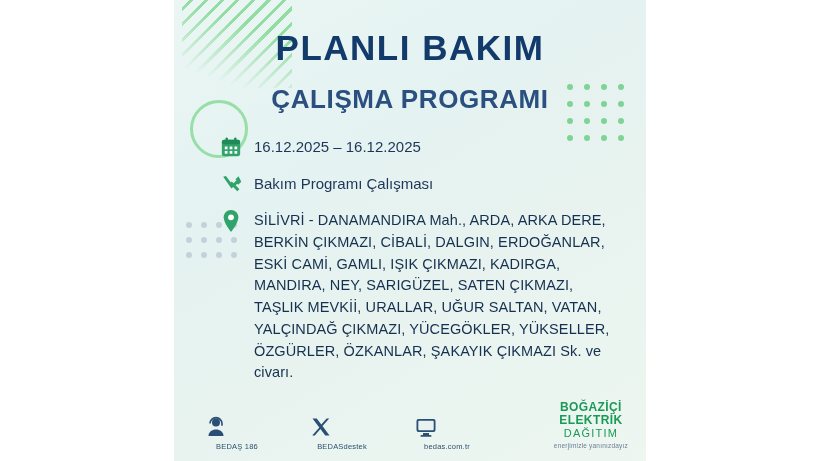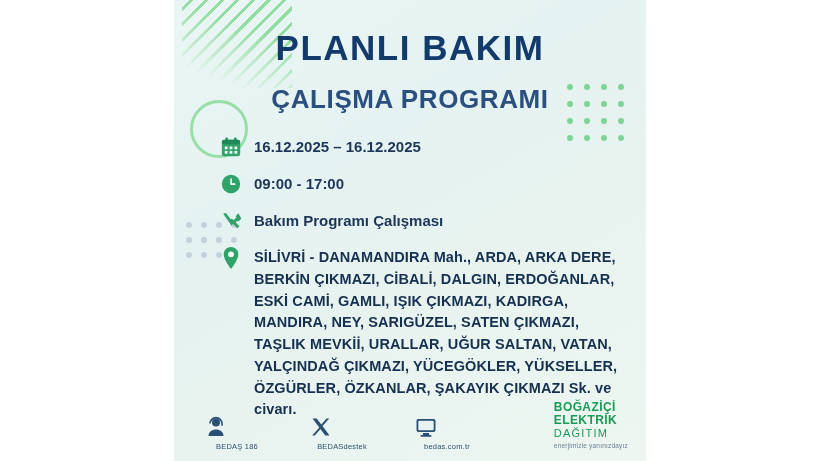--- a/index.html
+++ b/index.html
@@ -129,21 +129,20 @@
     display: flex;
     align-items: center;
     justify-content: center;
     margin-right: 8px;
   }
   .row .txt {
     font-size: 15px;
     color: #1d3557;
     line-height: 1.45;
     padding-top: 1px;
-    font-weight: bold;
   }
   .row.address .txt {
     font-size: 14.5px;
     line-height: 1.5;
     color: #16304f;
     letter-spacing: .1px;
   }
 
   svg { display: block; }
 
@@ -165,21 +164,21 @@
     width: 66px;
     text-align: center;
   }
   .contact .cl {
     margin-top: 3px;
     font-size: 7.5px;
     color: #2e5070;
     letter-spacing: .2px;
   }
   .brand {
-    text-align: left;
+    text-align: center;
     line-height: 1.12;
     padding-bottom: 2px;
   }
   .brand .b1 { font-size: 12px; font-weight: bold; color: #1b9a57; letter-spacing: .4px;}
   .brand .b2 { font-size: 12px; font-weight: bold; color: #1b9a57; letter-spacing: .4px;}
   .brand .b3 { font-size: 11px; font-weight: normal; color: #1b9a57; letter-spacing: 1.2px;}
   .brand .b4 { font-size: 6.5px; color: #6a7f93; letter-spacing: .2px; margin-top: 2px;}
 </style>
 </head>
 <body>
@@ -245,30 +244,20 @@
             <rect x="10.5" y="11.5" width="3" height="3" fill="#ffffff"></rect>
             <rect x="15.8" y="11.5" width="3" height="3" fill="#ffffff"></rect>
             <rect x="5.2" y="16.3" width="3" height="3" fill="#ffffff"></rect>
             <rect x="10.5" y="16.3" width="3" height="3" fill="#ffffff"></rect>
             <rect x="15.8" y="16.3" width="3" height="3" fill="#ffffff"></rect>
           </svg>
         </div>
         <div class="txt">16.12.2025 – 16.12.2025</div>
       </div>
 
-      <div class="row">
-        <div class="ic">
-          <svg width="22" height="22" viewBox="0 0 24 24">
-            <circle cx="12" cy="12" r="10" fill="#2fa36a"></circle>
-            <rect x="11.2" y="5.6" width="1.8" height="7" rx="0.9" fill="#ffffff"></rect>
-            <rect x="11.2" y="11.2" width="5.8" height="1.8" rx="0.9" fill="#ffffff"></rect>
-          </svg>
-        </div>
-        <div class="txt">09:00 - 17:00</div>
-      </div>
 
       <div class="row">
         <div class="ic">
           <svg width="22" height="22" viewBox="0 0 24 24">
             <path d="M3.5 4.2l3-1 8.5 11.5-2.6 2.1L3.5 4.2z" fill="#2fa36a"></path>
             <path d="M20.2 3.6l-3.3 3.3 1.1 1.1-3.2 3.2-2-2-2.2 2.2 8.2 8.6 2.4-2.3-4.1-4.4 1.6-1.6 1.2 1.2 3.3-3.3-3-6z" fill="#2fa36a"></path>
           </svg>
         </div>
         <div class="txt">Bakım Programı Çalışması</div>
       </div>

